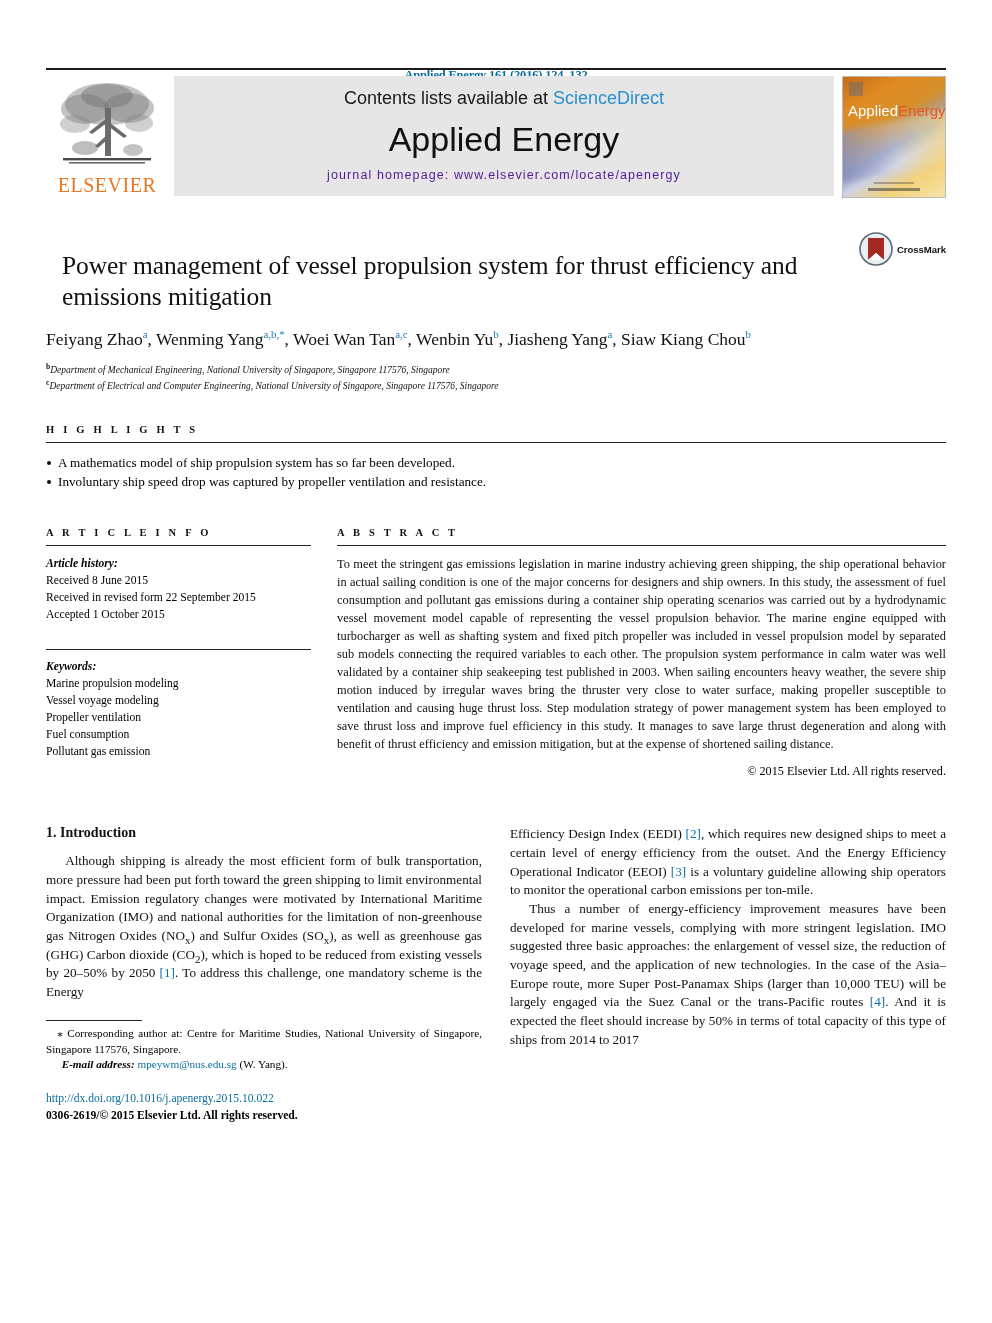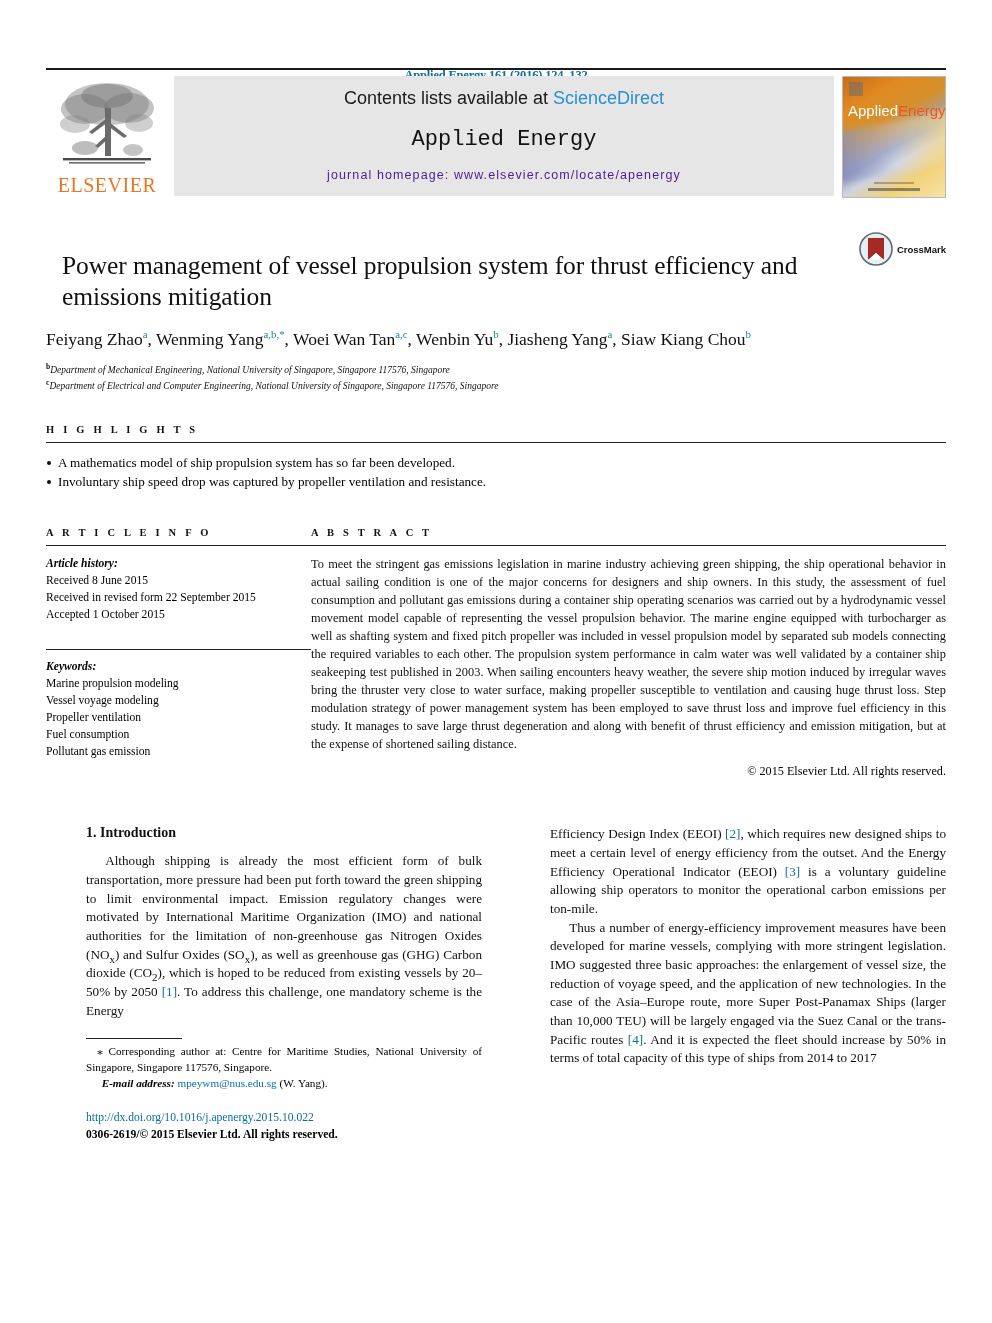--- a/index.html
+++ b/index.html
@@ -76,22 +76,22 @@
   }
   .contents-line {
     font-family: "Liberation Sans", sans-serif;
     font-size: 18px;
     color: #1a1a1a;
   }
   .contents-line .sd {
     color: #2b8fcf;
   }
   .journal-title {
-    font-family: Liberation Mono, monospace;
-    font-size: 22px;
+    font-family: Liberation Sans, sans-serif;
+    font-size: 34px;
     color: #111;
     letter-spacing: 0px;
     margin-top: 2px;
   }
   .homepage-line {
     font-family: "Liberation Sans", sans-serif;
     font-size: 12.5px;
     letter-spacing: 1.1px;
     color: #4c1d95;
   }
@@ -224,20 +224,21 @@
     left: 1px; top: 8px;
     width: 4px; height: 4px;
     border-radius: 50%;
     background: #111;
   }
 
   
   .info-abstract {
     margin: 36px 46px 0 46px;
     display: flex;
+    gap: 26px;
   }
   .col-info { flex: 0 0 265px; }
   .col-abs  { flex: 1 1 auto; }
 
   .rule-thin { border-top: 1.4px solid #222; margin-top: 7px; }
 
   .art-history {
     margin-top: 10px;
     font-size: 11.6px;
     line-height: 1.44;
@@ -264,21 +265,21 @@
     text-align: right;
     font-size: 12.2px;
   }
 
   
   .body-cols {
     margin: 46px 46px 0 46px;
     display: flex;
     gap: 28px;
   }
-  .body-col { flex: 1 1 0; margin-left: 40px; }
+  .body-col { flex: 1 1 0; }
   h2.sec-head {
     font-family: "Liberation Serif", serif;
     font-size: 14px;
     font-weight: bold;
     margin: 0 0 11px 0;
     color: #111;
   }
   .body-col p {
     margin: 0;
     font-size: 13.2px;
@@ -445,18 +446,18 @@
         </div>
       </div>
 
       <div class="doi-block">
         <div class="doi">http://dx.doi.org/10.1016/j.apenergy.2015.10.022</div>
         <div class="issn"><span>0306-2619/</span><span>© 2015 Elsevier Ltd. All rights reserved.</span></div>
       </div>
     </div>
 
     <div class="body-col">
-      <p><span>Efficiency Design Index (EEOI) </span><span class="ref">[2]</span><span>, which requires new designed ships to meet a certain level of energy efficiency from the outset. And the Energy Efficiency Operational Indicator (EEOI) </span><span class="ref">[3]</span><span> is a voluntary guideline allowing ship operators to monitor the operational carbon emissions per ton-mile.</span></p>
+      <p><span>Efficiency Design Index (EEDI) </span><span class="ref">[2]</span><span>, which requires new designed ships to meet a certain level of energy efficiency from the outset. And the Energy Efficiency Operational Indicator (EEOI) </span><span class="ref">[3]</span><span> is a voluntary guideline allowing ship operators to monitor the operational carbon emissions per ton-mile.</span></p>
       <p><span>Thus a number of energy-efficiency improvement measures have been developed for marine vessels, complying with more stringent legislation. IMO suggested three basic approaches: the enlargement of vessel size, the reduction of voyage speed, and the application of new technologies. In the case of the Asia–Europe route, more Super Post-Panamax Ships (larger than 10,000 TEU) will be largely engaged via the Suez Canal or the trans-Pacific routes </span><span class="ref">[4]</span><span>. And it is expected the fleet should increase by 50% in terms of total capacity of this type of ships from 2014 to 2017</span></p>
     </div>
   </div>
 
 </div>
 
 </body></html>

